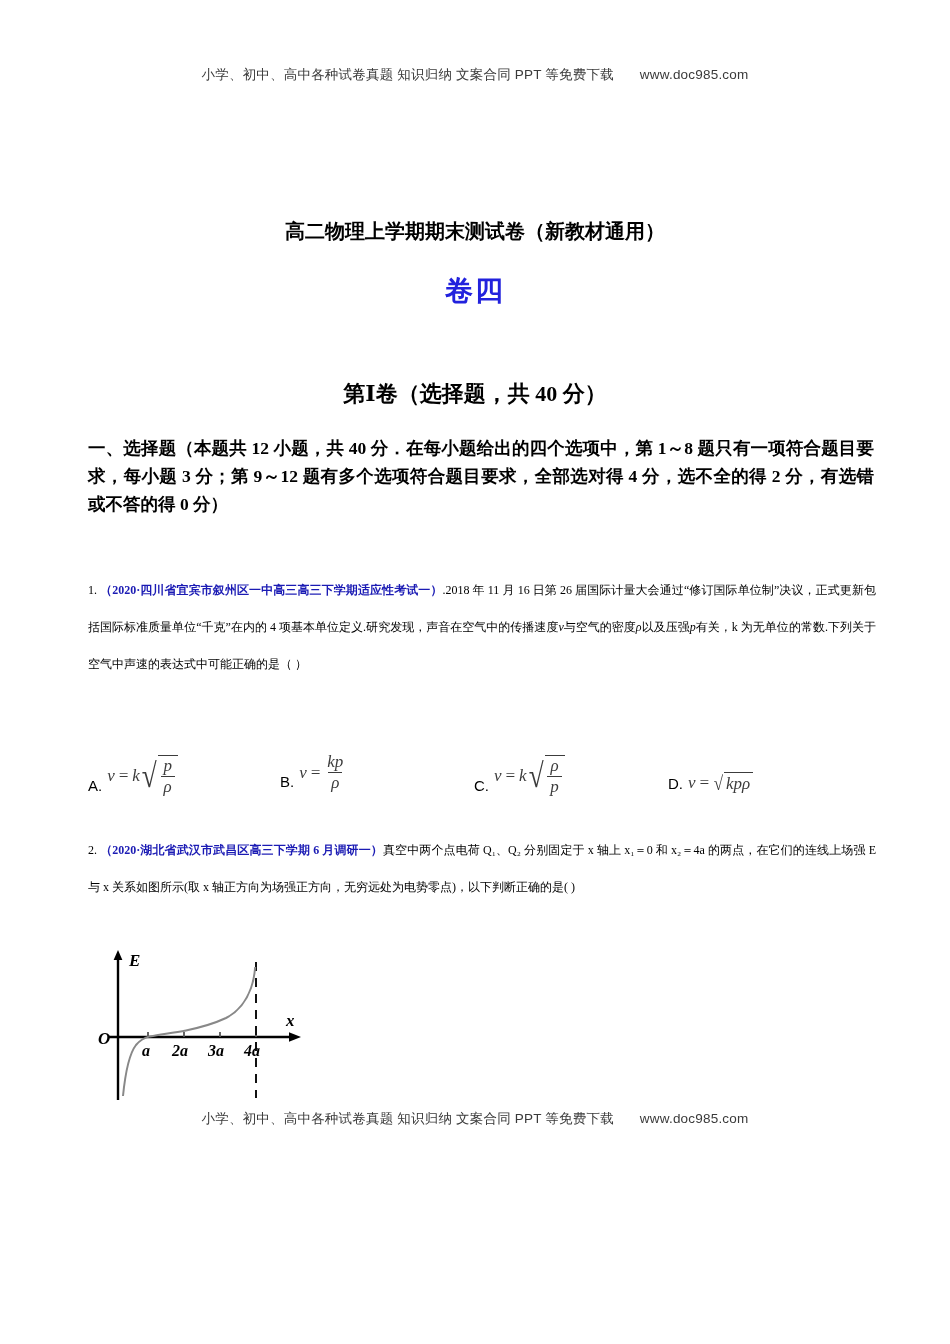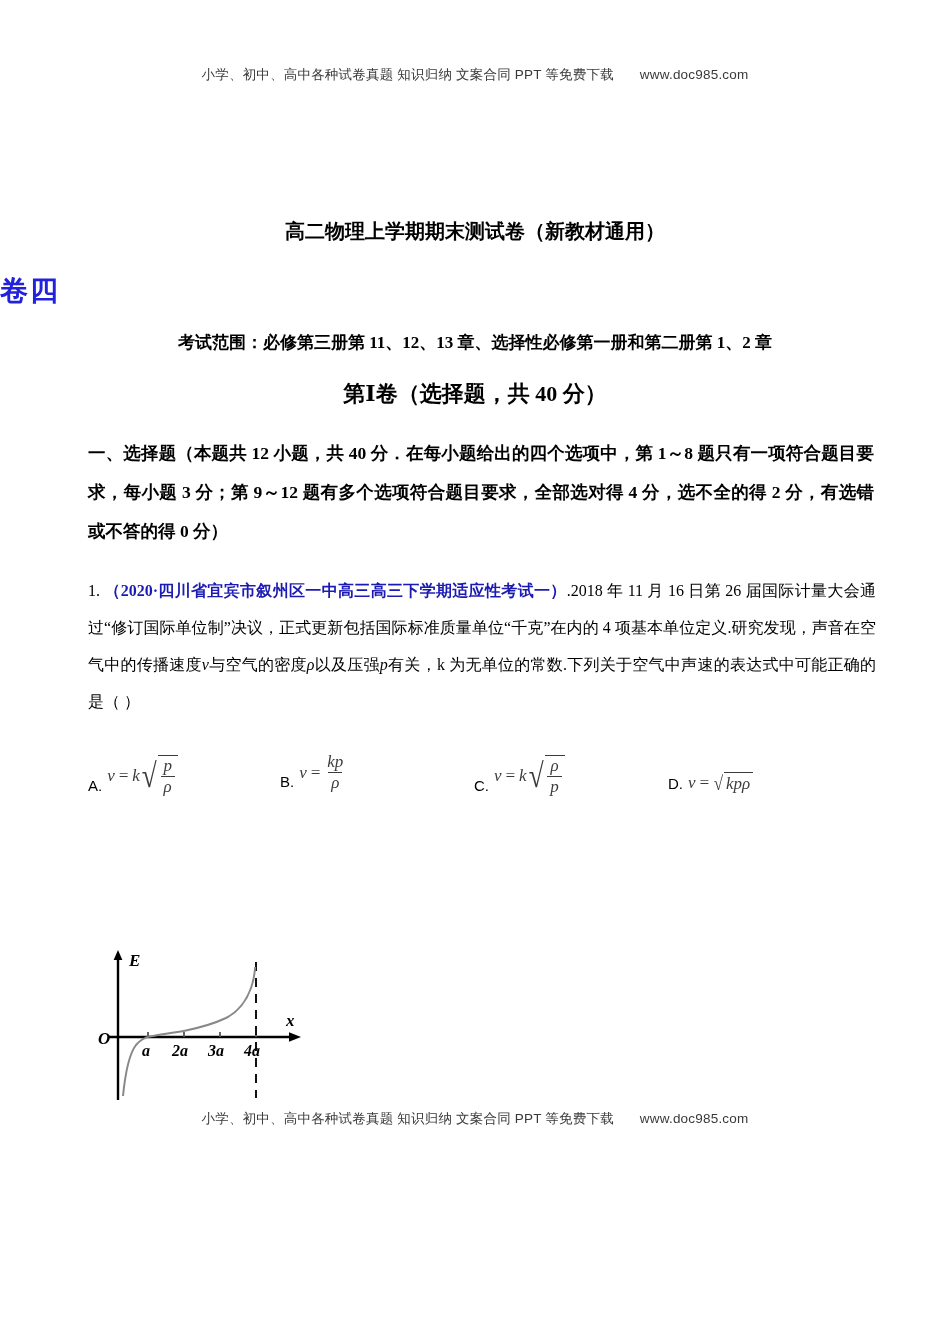--- a/index.html
+++ b/index.html
@@ -49,21 +49,21 @@
     top: 218px;
     text-align: center;
     font-size: 20px;
     font-weight: bold;
     font-family: Liberation Sans, sans-serif;
   }
   .paper-name {
     position: absolute;
     left: 0; width: 950px;
     top: 272px;
-    text-align: left;
+    text-align: center;
     font-size: 28px;
     font-weight: bold;
     color: #2222dd;
     letter-spacing: 2px;
   }
   .scope-line {
     position: absolute;
     left: 0; width: 950px;
     top: 331px;
     text-align: center;
@@ -80,31 +80,31 @@
   }
 
   
   .section-instructions {
     position: absolute;
     left: 88px;
     top: 434px;
     width: 786px;
     font-size: 17.5px;
     font-weight: bold;
-    line-height: 39px;
+    line-height: 28px;
     text-align: justify;
     text-justify: inter-ideograph;
   }
 
   
   .question {
     position: absolute;
     left: 88px;
     width: 788px;
-    font-size: 16px;
+    font-size: 12px;
     line-height: 37px;
     text-align: justify;
     text-justify: inter-ideograph;
   }
   #question-1 { top: 572px; }
   #question-2 { top: 832px; }
 
   .src-tag {
     color: #1b1bb4;
     font-weight: bold;
@@ -205,21 +205,20 @@
 <div class="page">
 
   <div class="watermark" id="header-watermark">
     <span>小学、初中、高中各种试卷真题  知识归纳  文案合同  PPT 等免费下载</span><span class="wm-url">www.doc985.com</span>
   </div>
 
   <div class="doc-title">高二物理上学期期末测试卷（新教材通用）</div>
 
   <div class="paper-name">卷四</div>
 
-  <div class="scope-line">考试范围：必修第三册第 11、12、13 章、选择性必修第一册和第二册第 1、2 章</div>
 
   <div class="volume-heading">第Ⅰ卷（选择题，共 40 分）</div>
 
   <div class="section-instructions">一、选择题（本题共 12 小题，共 40 分．在每小题给出的四个选项中，第 1～8 题只有一项符合题目要求，每小题 3 分；第 9～12 题有多个选项符合题目要求，全部选对得 4 分，选不全的得 2 分，有选错或不答的得 0 分）</div>
 
   <div class="question" id="question-1">
     <span>1.</span>
     <span class="src-tag">（2020·四川省宜宾市叙州区一中高三高三下学期适应性考试一）</span><span>.2018 年 11 月 16 日第 26 届国际计量大会通过“修订国际单位制”决议，正式更新包括国际标准质量单位“千克”在内的 4 项基本单位定义.研究发现，声音在空气中的传播速度</span><span class="math-i">v</span><span>与空气的密度</span><span class="math-i">ρ</span><span>以及压强</span><span class="math-i">p</span><span>有关，k 为无单位的常数.下列关于空气中声速的表达式中可能正确的是（ ）</span>
   </div>
 
@@ -280,20 +279,24 @@
         <span class="eq">=</span>
         <span class="sqrt sqrt-flat">
           <span class="radical">√</span>
           <span class="radicand">kpρ</span>
         </span>
       </span>
     </div>
 
   </div>
 
+  <div class="question" id="question-2">
+    <span>2.</span>
+    <span class="src-tag">（2020·湖北省武汉市武昌区高三下学期 6 月调研一）</span><span>真空中两个点电荷 Q₁、Q₂ 分别固定于 x 轴上 x₁＝0 和 x₂＝4a 的两点，在它们的连线上场强 E 与 x 关系如图所示(取 x 轴正方向为场强正方向，无穷远处为电势零点)，以下判断正确的是( )</span>
+  </div>
 
   <div id="figure-e-x">
     <svg width="275" height="160" viewBox="0 0 275 160" xmlns="http://www.w3.org/2000/svg">
 
       <line x1="22" y1="8" x2="22" y2="152" stroke="#000" stroke-width="2.4"></line>
       <polygon points="22,2 17.6,12 26.4,12" fill="#000"></polygon>
 
       <line x1="12" y1="89" x2="197" y2="89" stroke="#000" stroke-width="2.4"></line>
       <polygon points="205,89 193,84.2 193,93.8" fill="#000"></polygon>
 

